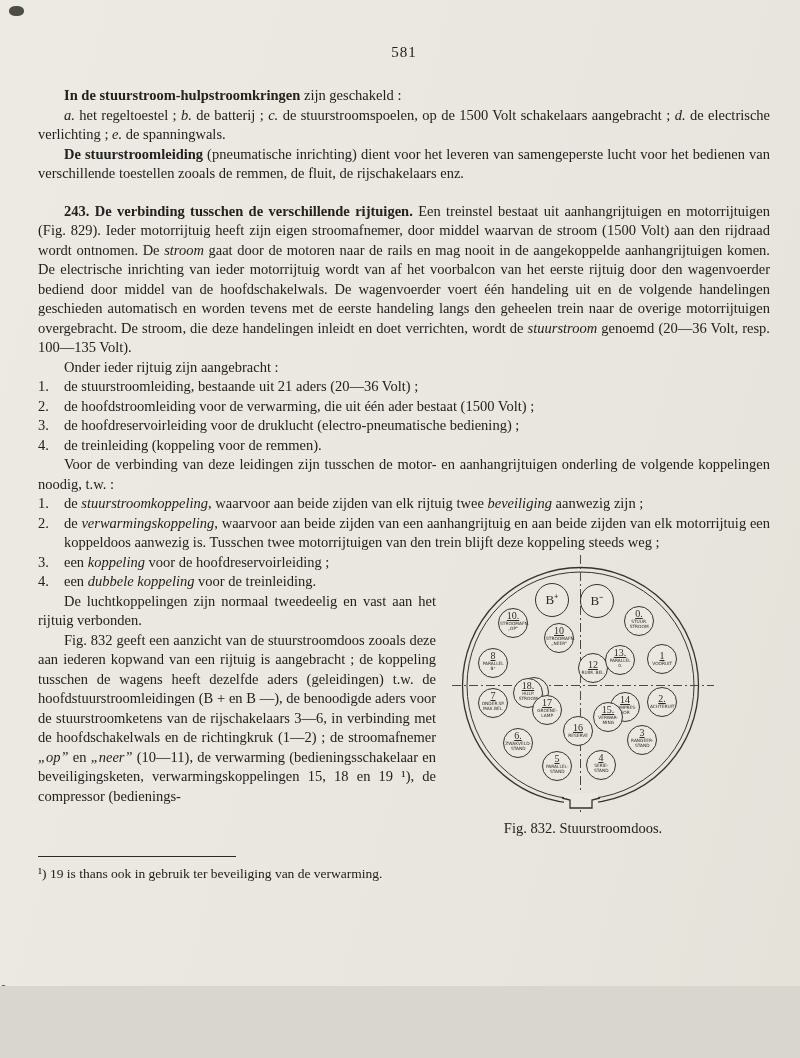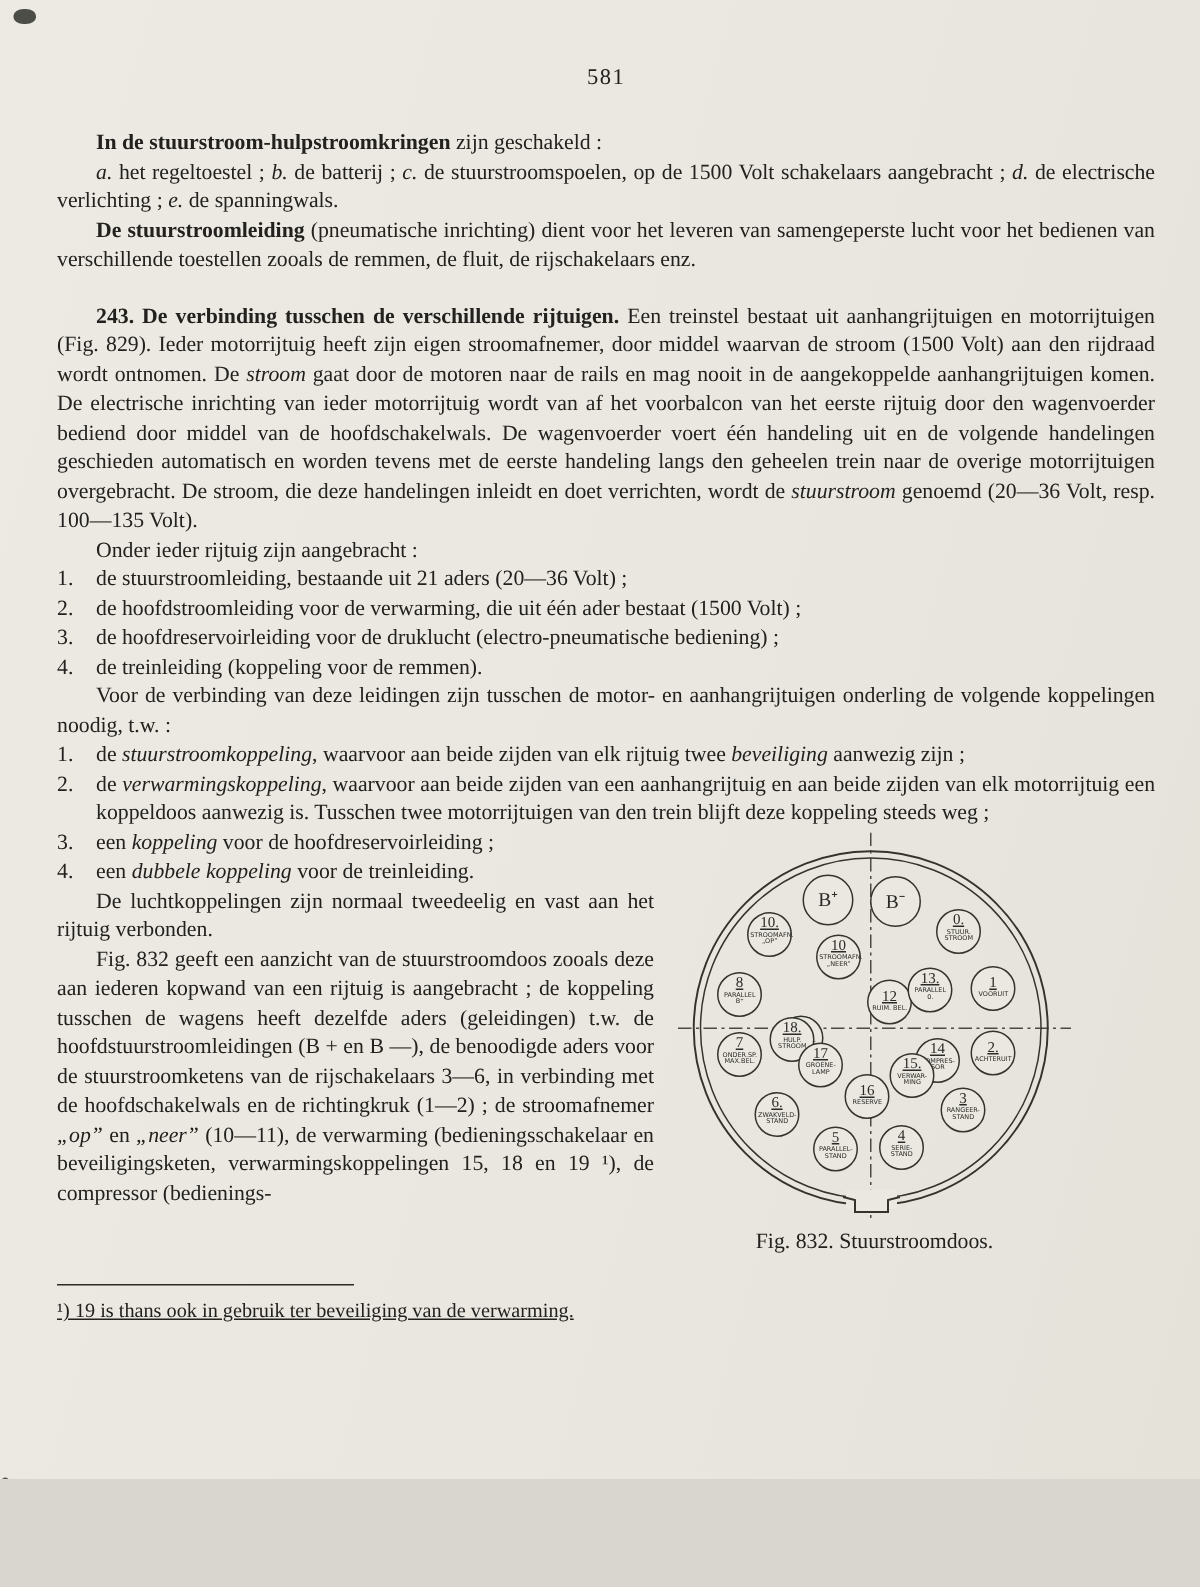--- a/index.html
+++ b/index.html
@@ -24,21 +24,21 @@
        justify-content:center;text-align:center;box-sizing:border-box;
        font-family:"DejaVu Sans",sans-serif;color:#2b2a26;}
   .pin-s{width:30px;height:30px;}
   .pin-b{width:34px;height:34px;}
   .pin-num{display:block;font-family:"Liberation Serif",serif;font-size:10px;line-height:1;text-decoration:underline;}
   .pin-label{display:block;width:130%;font-size:6px;line-height:1.04;white-space:pre-line;
              transform:scale(0.72);transform-origin:50% 20%;letter-spacing:0px;}
   .pin-big-label{display:block;font-family:"Liberation Serif",serif;font-size:13px;line-height:1;}
   .figcap{text-align:center;font-size:14.5px;margin-top:4px;}
   
-  .fnwrap{clear:both;padding-top:10px;text-decoration:underline;}
+  .fnwrap{clear:both;padding-top:10px;}
   .fnrule{width:198px;border-top:1.5px solid #2c2b27;margin:0 0 8px 0;}
   .footnote{font-size:13.5px;text-align:left;}
   
   .blob{position:absolute;background:#262520;border-radius:45%;}
 </style>
 </head>
 <body>
 
 <div class="page">
 

